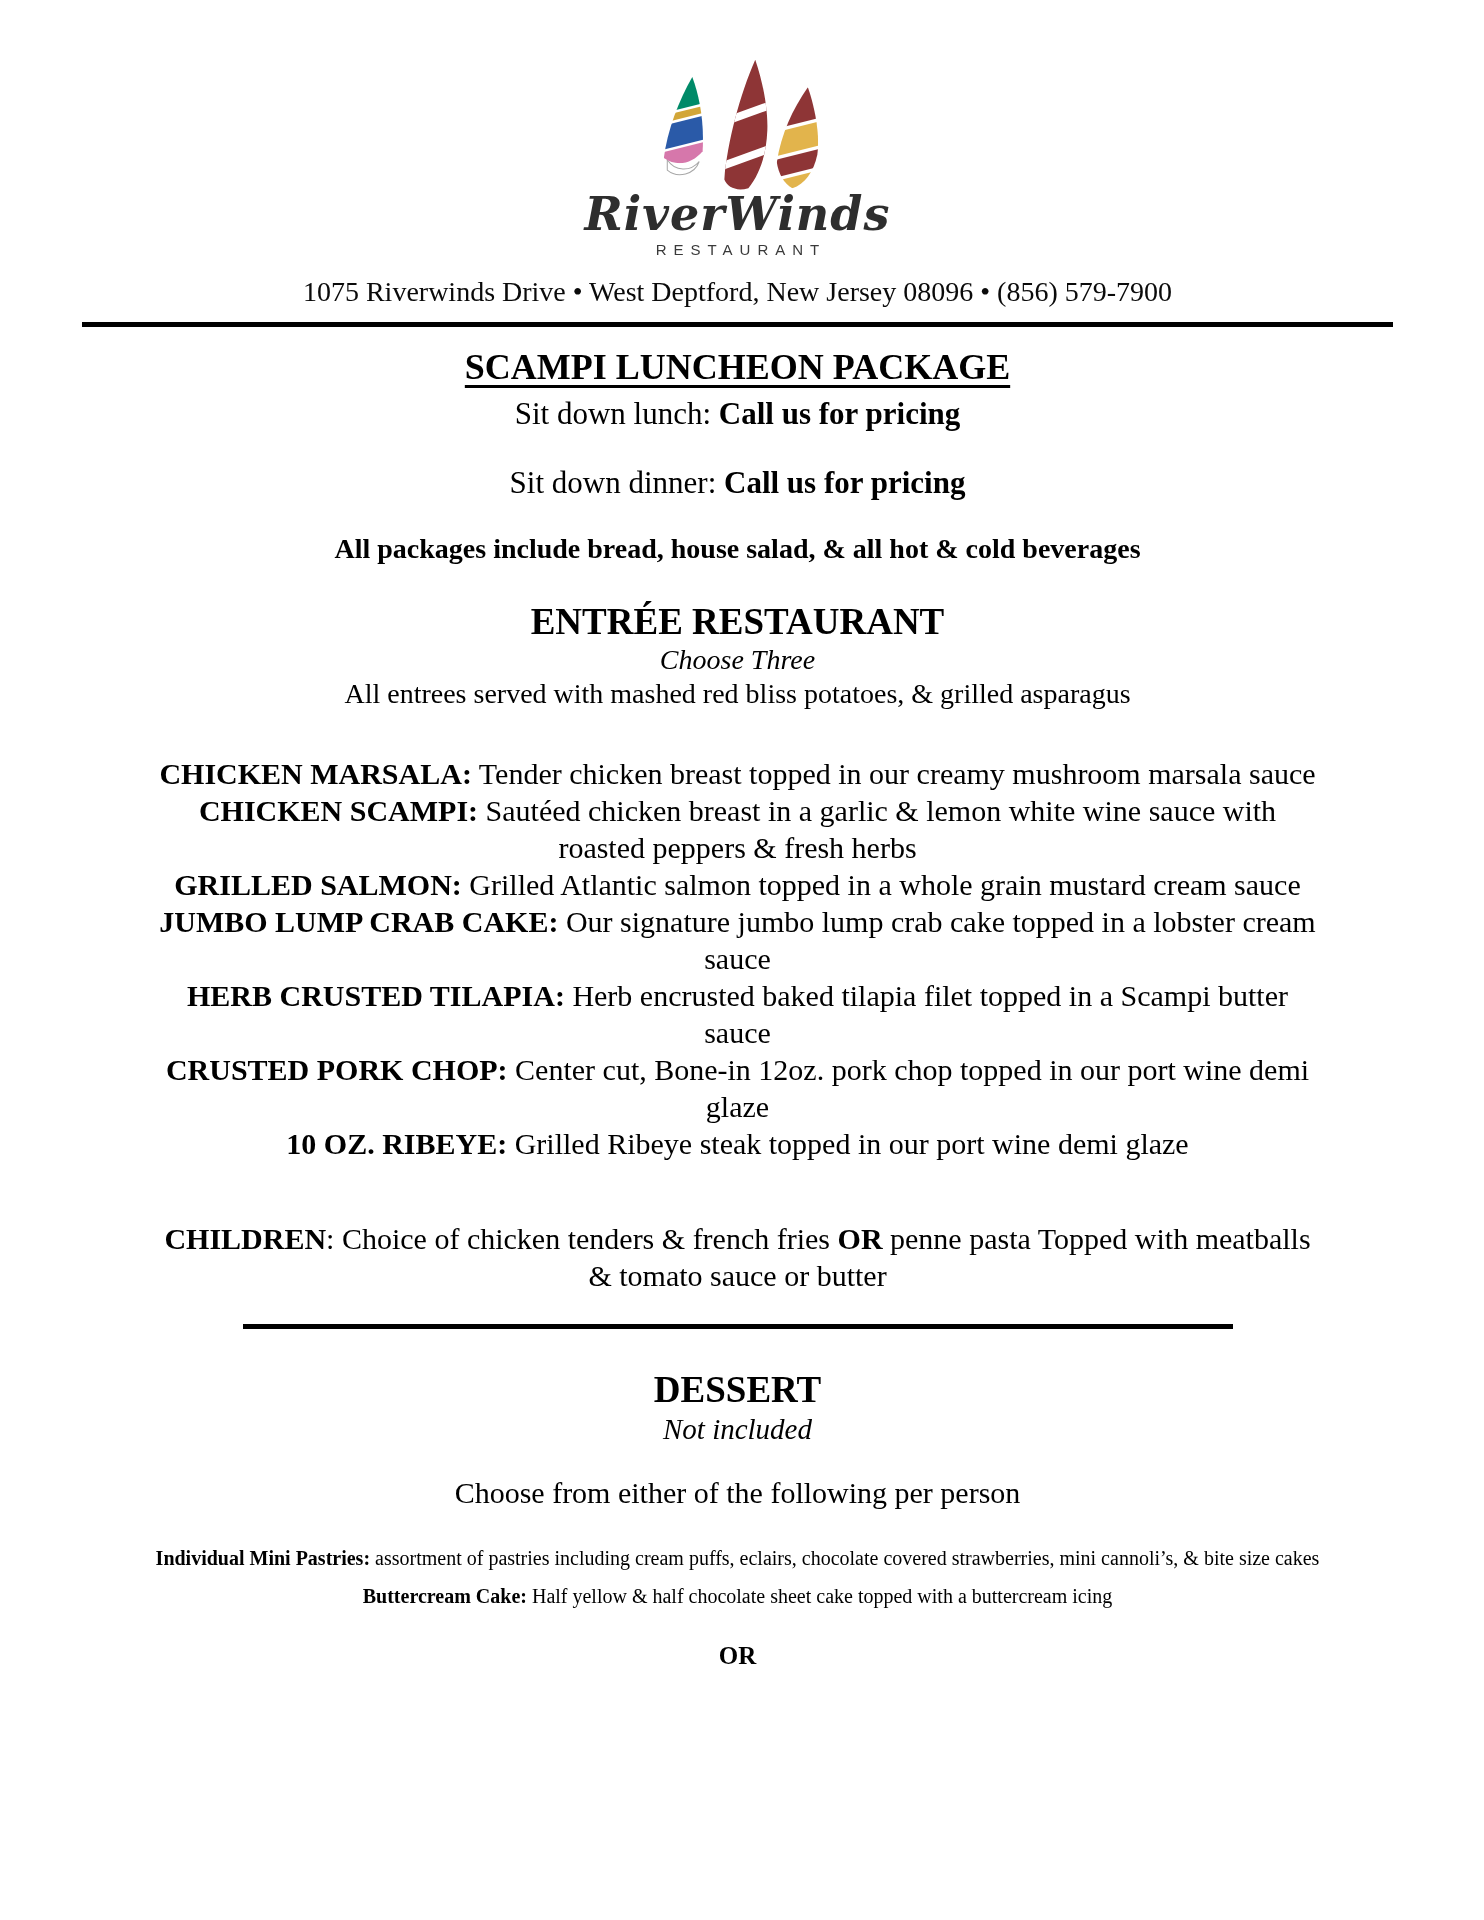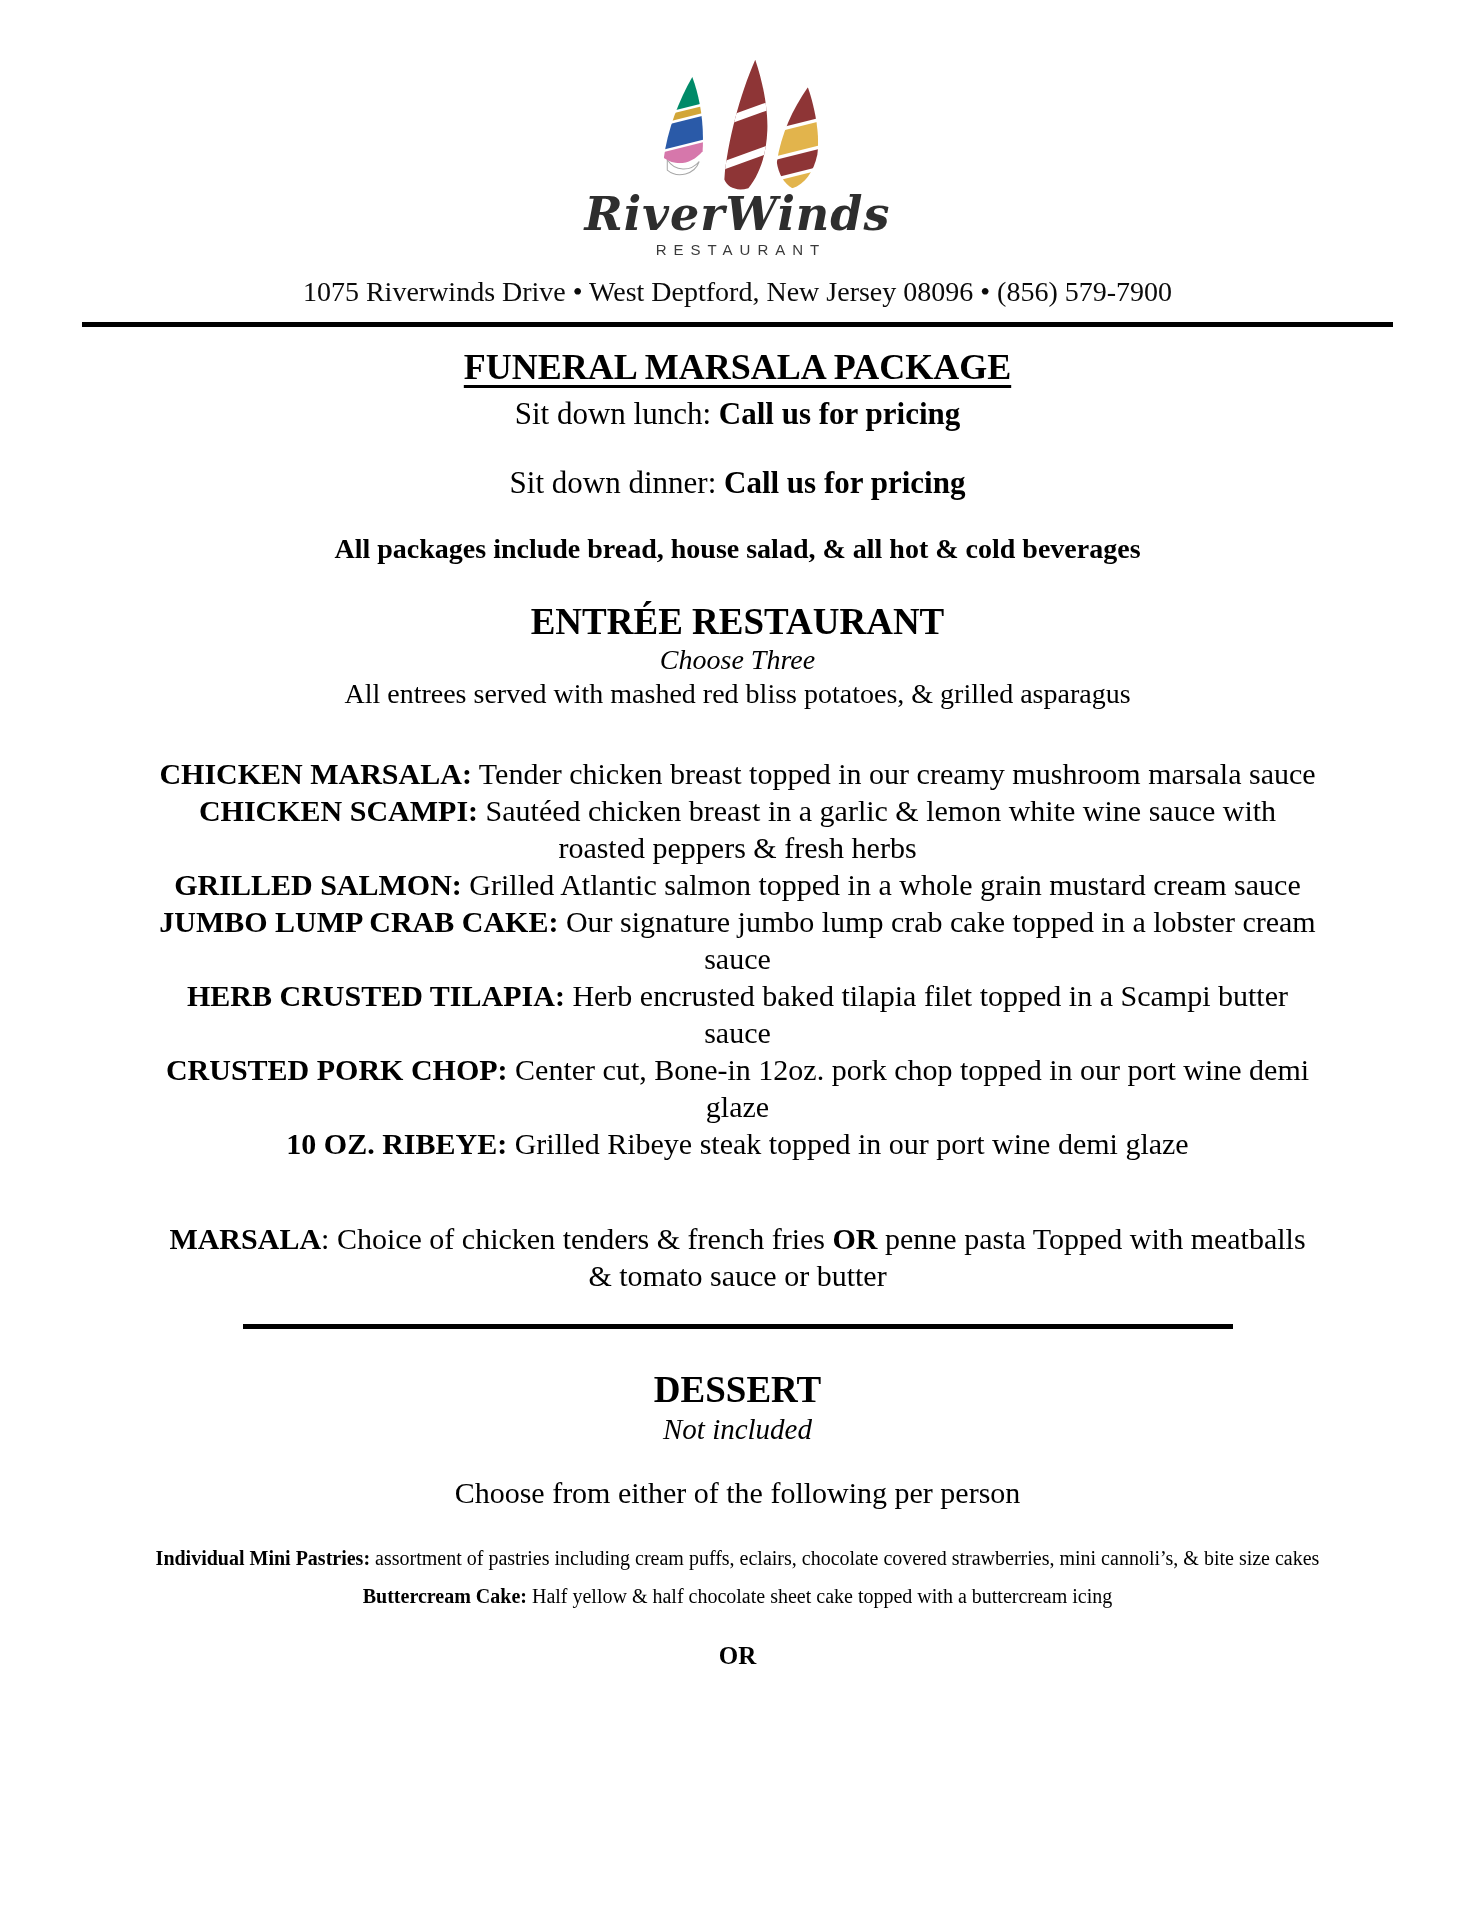--- a/index.html
+++ b/index.html
@@ -89,21 +89,21 @@
         </g>
       </g>
     </svg>
     <div class="logo-name">RiverWinds</div>
     <div class="logo-subtitle">RESTAURANT</div>
   </div>
 
   <div class="address">1075 Riverwinds Drive • West Deptford, New Jersey 08096 • (856) 579-7900</div>
   <div class="rule"></div>
 
-  <div class="pkg-title">FUNERAL MARSALA PACKAGE</div>
+  <div class="pkg-title">SCAMPI LUNCHEON PACKAGE</div>
   <p class="pkg-line"><span>Sit down lunch:</span> <strong>Call us for pricing</strong></p>
   <p class="pkg-line"><span>Sit down dinner:</span> <strong>Call us for pricing</strong></p>
   <div class="pkg-includes">All packages include bread, house salad, &amp; all hot &amp; cold beverages</div>
 
   <div class="sec-title">ENTRÉE RESTAURANT</div>
   <div class="sec-sub">Choose Three</div>
   <div class="sec-note">All entrees served with mashed red bliss potatoes, &amp; grilled asparagus</div>
 
   <div class="entree-list">
     <p class="item"><strong>CHICKEN MARSALA:</strong>
@@ -115,21 +115,21 @@
     <p class="item"><strong>JUMBO LUMP CRAB CAKE:</strong>
       <span>Our signature jumbo lump crab cake topped in a lobster cream sauce</span></p>
     <p class="item"><strong>HERB CRUSTED TILAPIA:</strong>
       <span>Herb encrusted baked tilapia filet topped in a Scampi butter sauce</span></p>
     <p class="item"><strong>CRUSTED PORK CHOP:</strong>
       <span>Center cut, Bone-in 12oz. pork chop topped in our port wine demi glaze</span></p>
     <p class="item"><strong>10 OZ. RIBEYE:</strong>
       <span>Grilled Ribeye steak topped in our port wine demi glaze</span></p>
   </div>
 
-  <p class="item children"><strong>MARSALA</strong><span>: Choice of chicken tenders &amp; french fries </span><strong>OR</strong><span> penne pasta Topped with meatballs &amp; tomato sauce or butter</span></p>
+  <p class="item children"><strong>CHILDREN</strong><span>: Choice of chicken tenders &amp; french fries </span><strong>OR</strong><span> penne pasta Topped with meatballs &amp; tomato sauce or butter</span></p>
 
   <div class="divider"></div>
 
   <div class="dessert-title">DESSERT</div>
   <div class="dessert-sub">Not included</div>
   <div class="dessert-note">Choose from either of the following per person</div>
 
   <div class="dessert-list">
     <p class="item"><strong>Individual Mini Pastries:</strong>
       <span>assortment of pastries including cream puffs, eclairs, chocolate covered strawberries, mini cannoli’s, &amp; bite size cakes</span></p>

